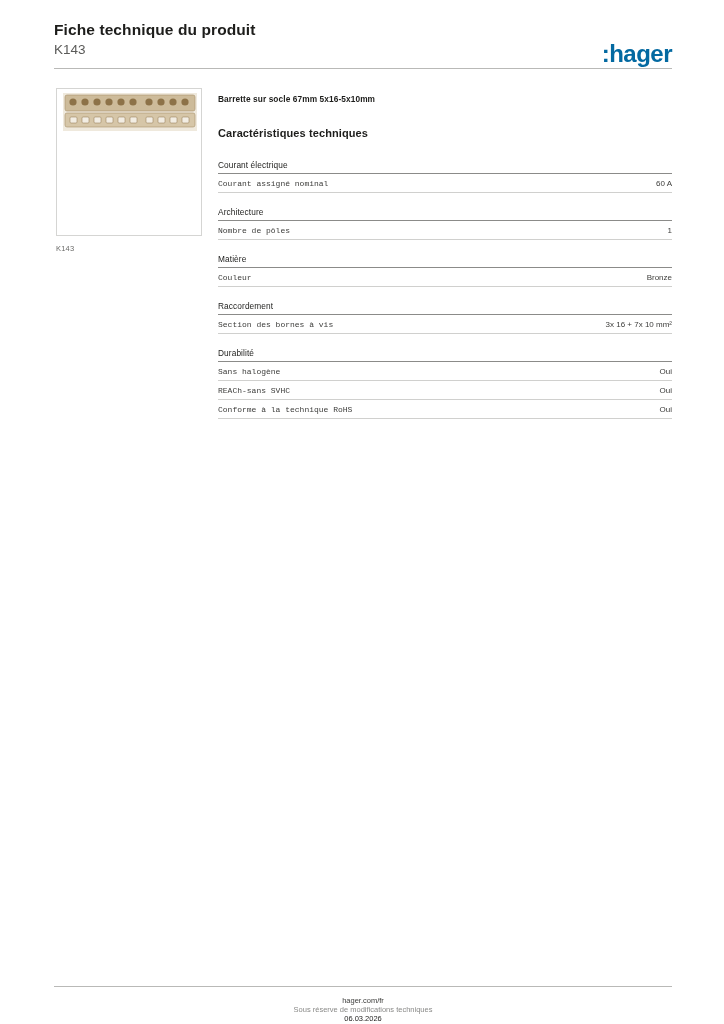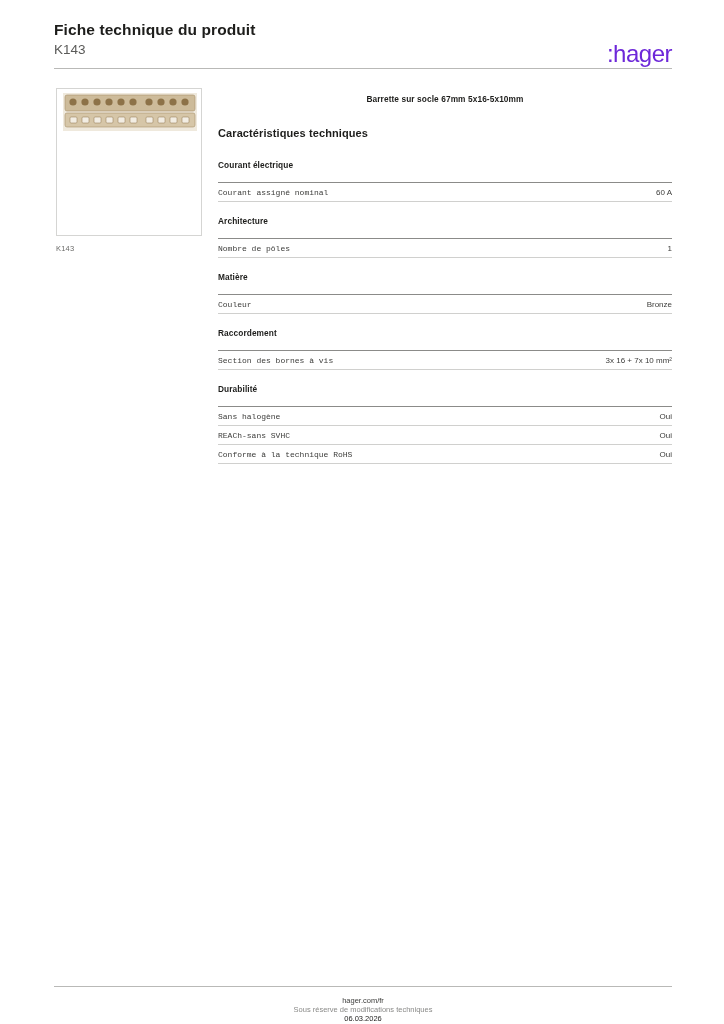--- a/index.html
+++ b/index.html
@@ -44,22 +44,22 @@
     font-weight: normal;
     color: #5a5a58;
     line-height: 18px;
     margin-top: 2px;
   }
   .brand {
     position: absolute;
     right: 0;
     top: 22px;
     font-size: 24px;
-    font-weight: normal;
-    color: #6d28d9;
+    font-weight: bold;
+    color: #0369a1;
     letter-spacing: -0.5px;
     line-height: 24px;
   }
   .header-rule {
     position: absolute;
     left: 54px;
     top: 68px;
     width: 618px;
     height: 1px;
     background: #b9b9b7;
@@ -105,36 +105,35 @@
     left: 218px;
     top: 94px;
     width: 454px;
   }
   .spec .designation {
     font-size: 8.3px;
     font-weight: bold;
     color: #1d1d1b;
     letter-spacing: 0.1px;
     margin-bottom: 23px;
-    text-align: center;
   }
   .spec .section-intro {
     font-size: 11px;
     font-weight: bold;
     color: #1d1d1b;
     letter-spacing: 0.1px;
     margin-bottom: 21px;
   }
   .group { margin-bottom: 0; }
   .group-title {
     font-size: 8.3px;
-    font-weight: bold;
-    color: #1d1d1b;
-    letter-spacing: 0.1px;
-    padding-bottom: 12px;
+    font-weight: normal;
+    color: #1d1d1b;
+    letter-spacing: 0.1px;
+    padding-bottom: 3px;
     border-bottom: 1px solid #8b8b89;
   }
   .row {
     display: flex;
     justify-content: space-between;
     align-items: baseline;
     font-size: 8px;
     color: #3c3c3a;
     padding: 4px 0 3px 0;
     border-bottom: 1px solid #d0d0ce;

